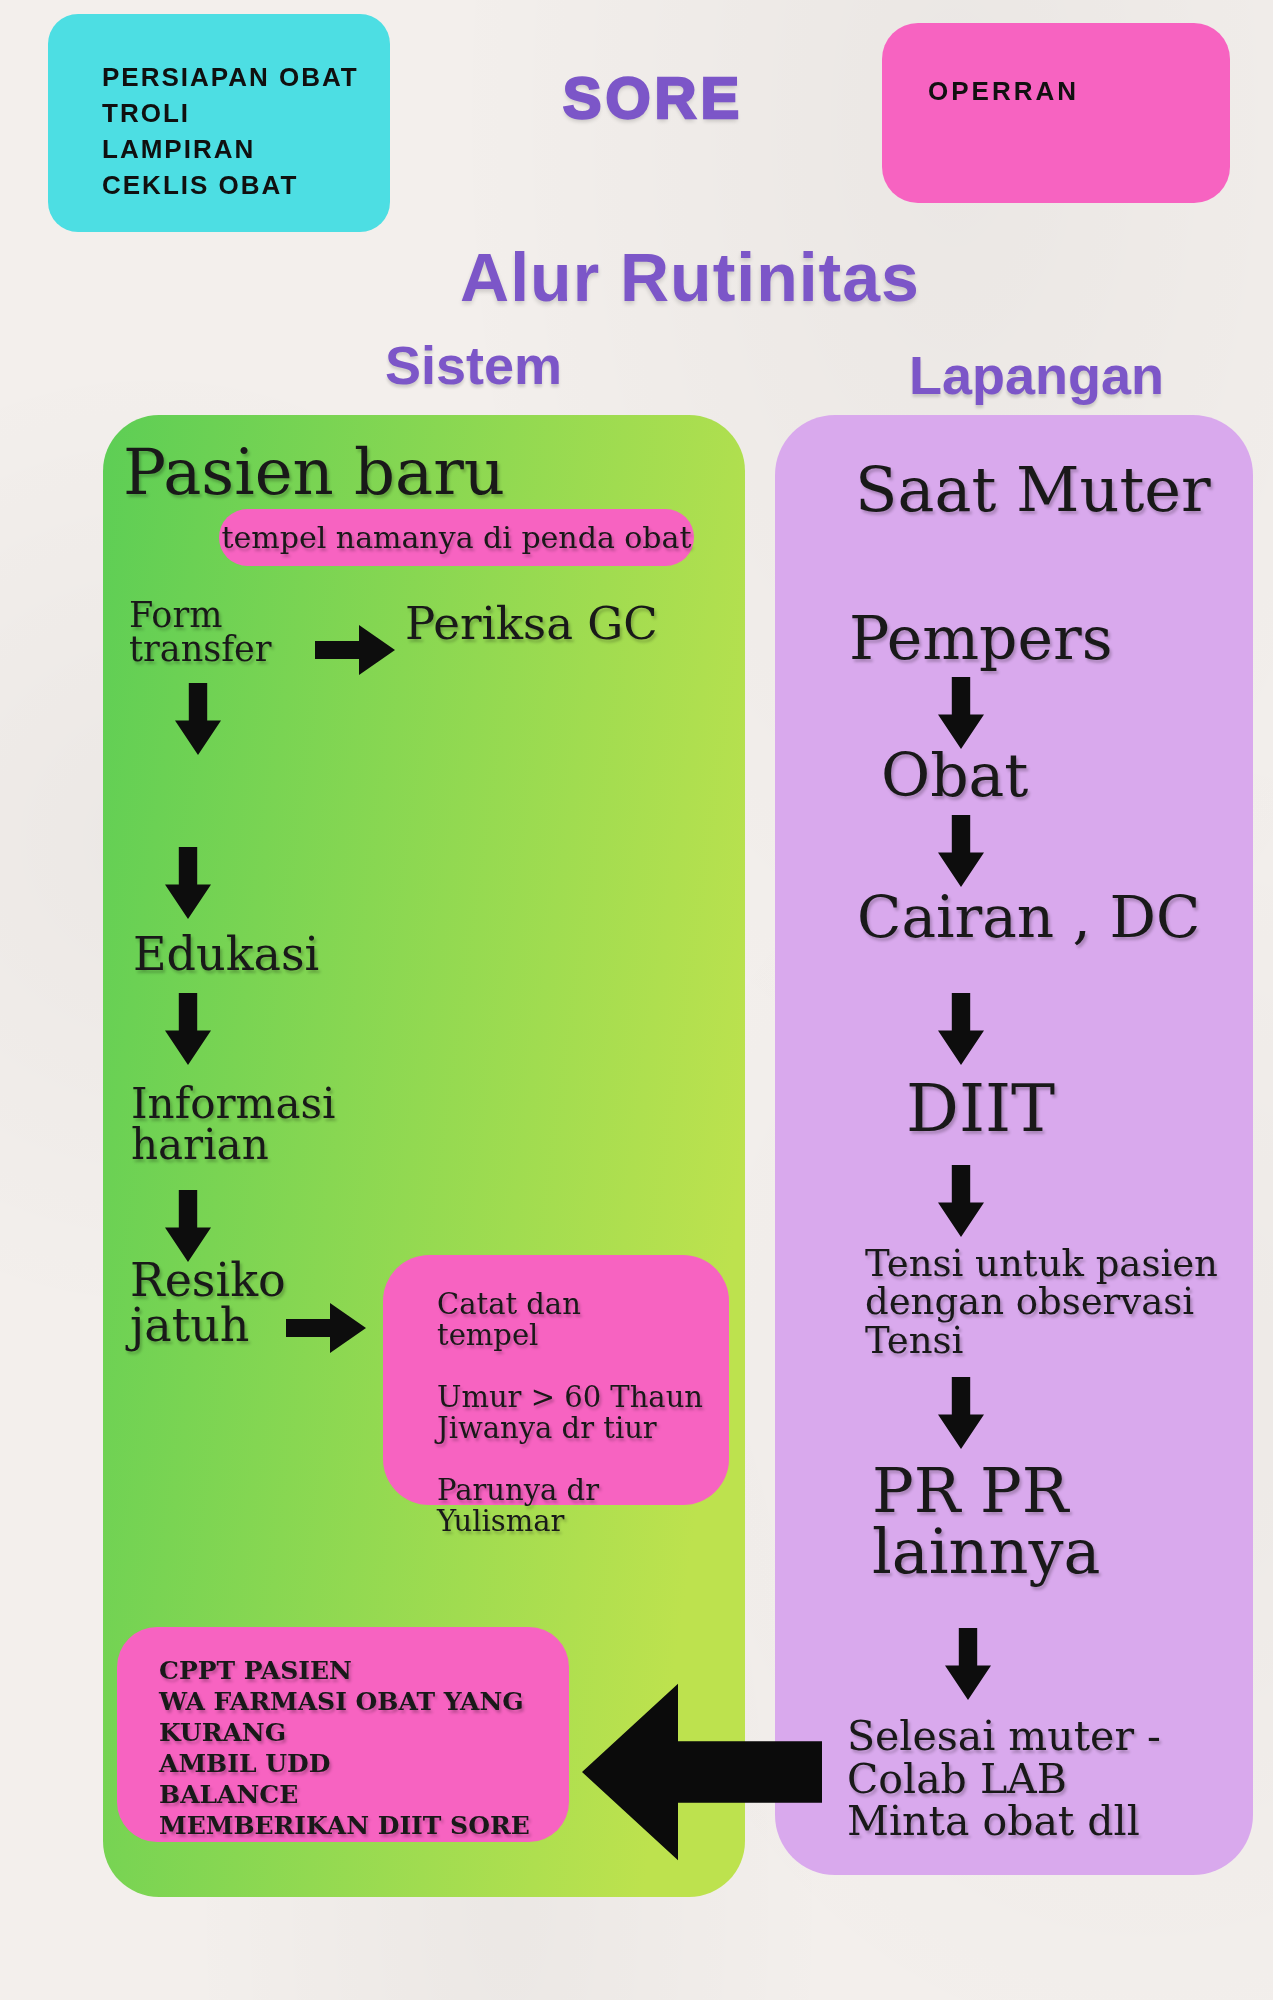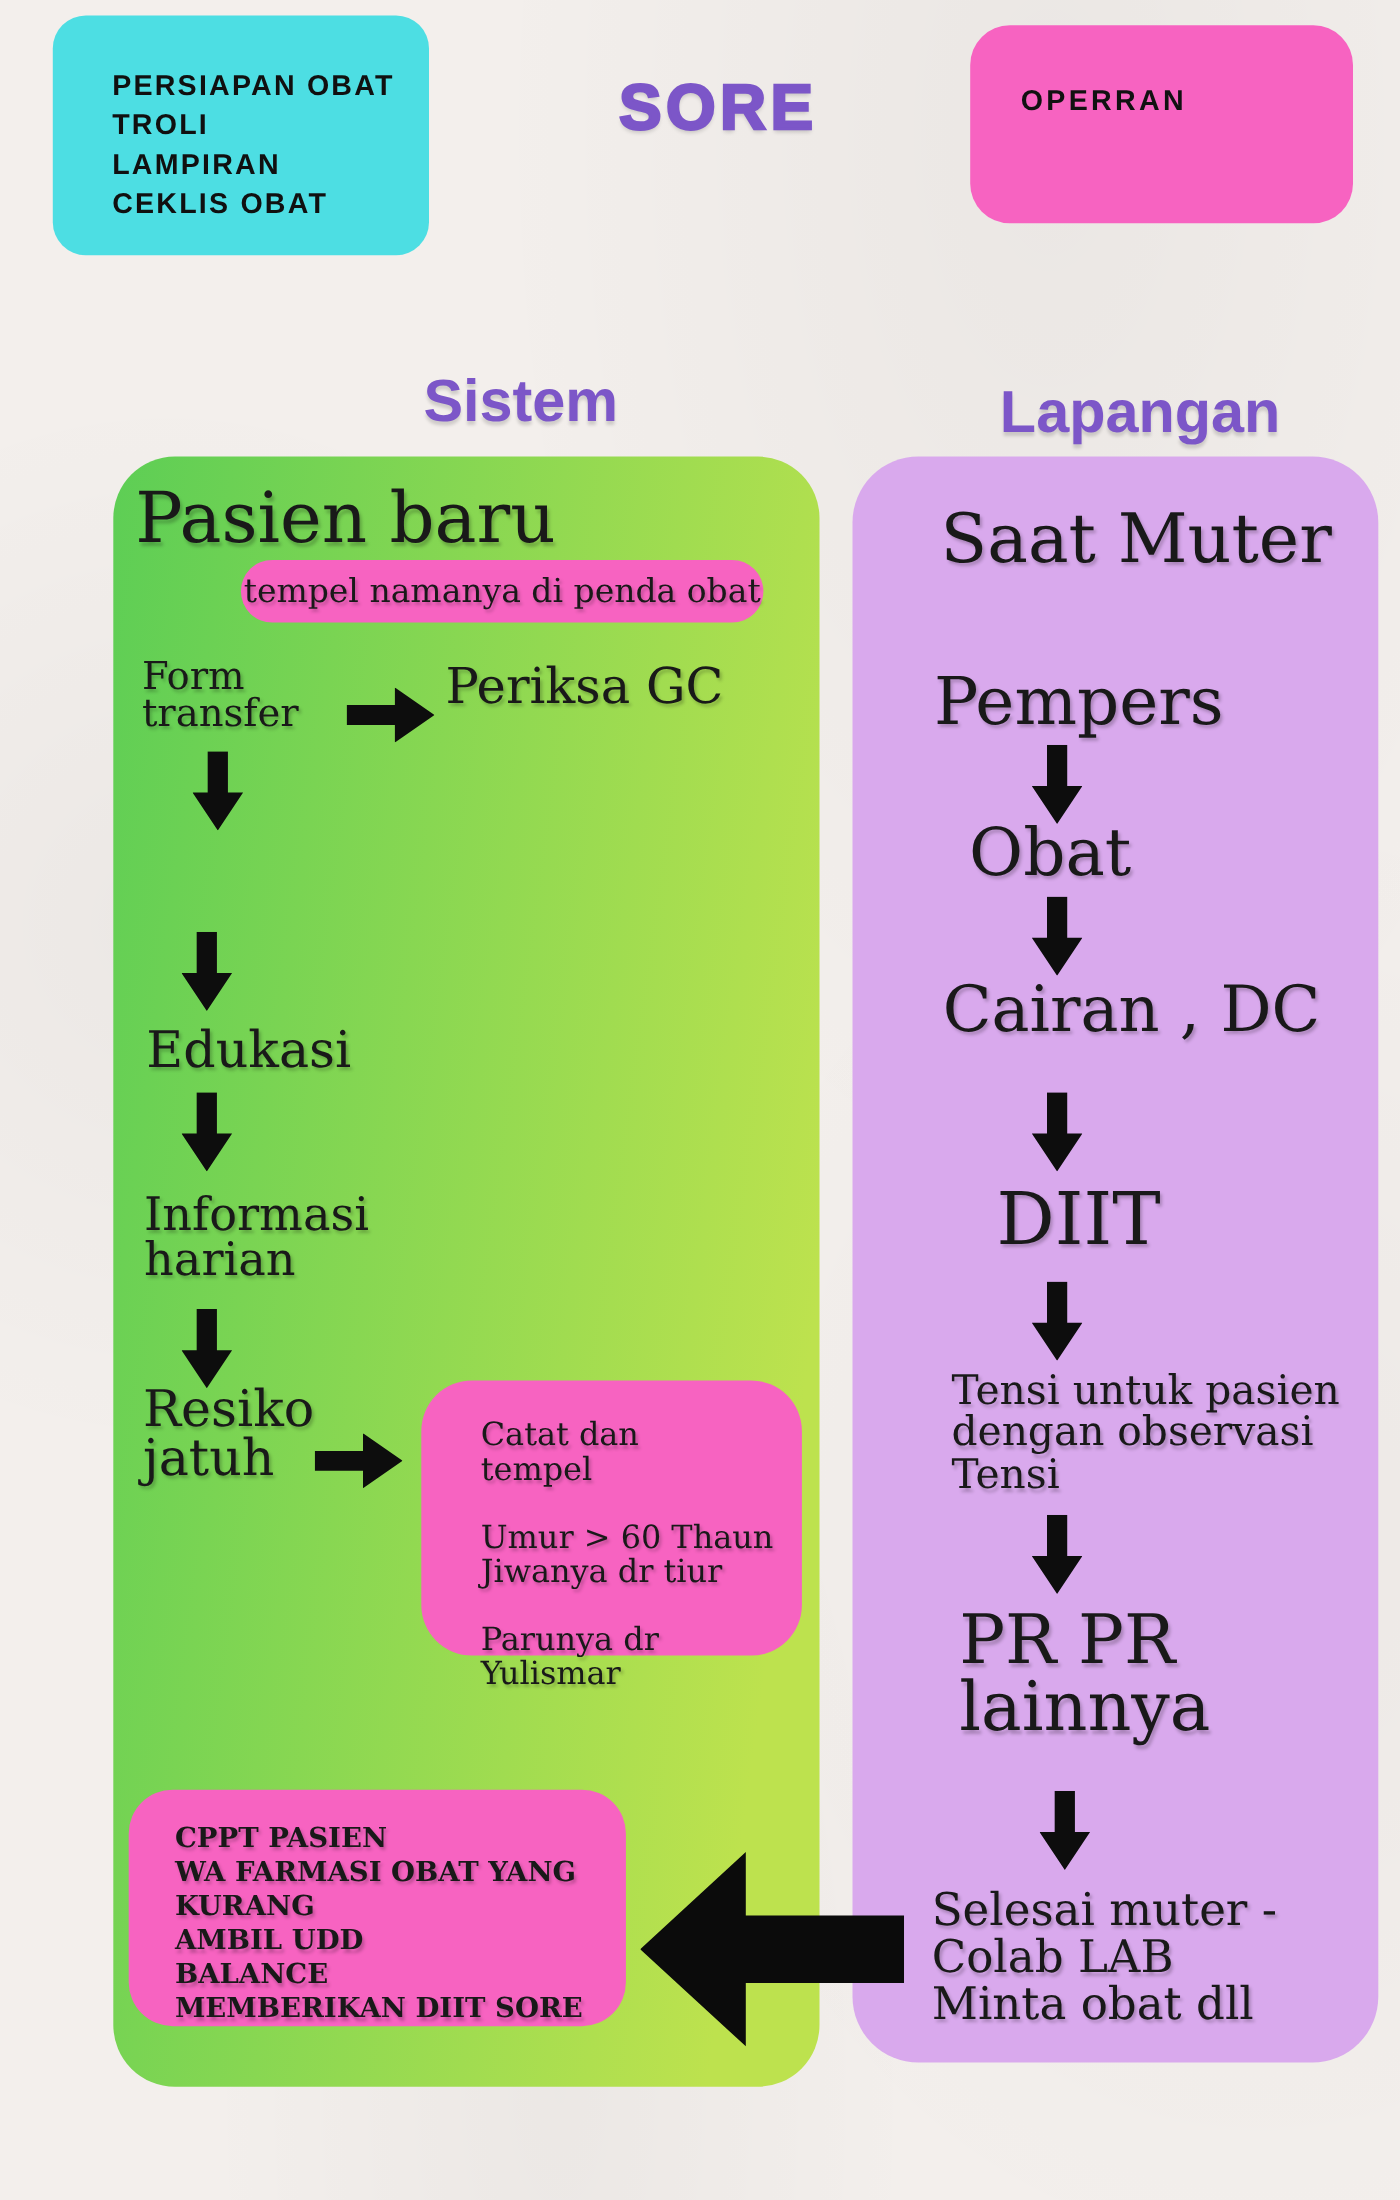--- a/index.html
+++ b/index.html
@@ -98,20 +98,21 @@
 TROLI
 LAMPIRAN
 CEKLIS OBAT</div>
 
   <div class="abs sore">SORE</div>
 
   <div class="abs operran-box">
     <div class="operran-line1">OPERRAN</div>
   </div>
 
+  <div class="abs main-title">Alur Rutinitas</div>
 
   <div class="abs col-head sistem">Sistem</div>
   <div class="abs col-head lapangan">Lapangan</div>
 
   <div class="abs green-col">
 
     <div class="abs ser" style="left:20px;top:20px;font-size:64px;">Pasien baru</div>
 
     <div class="abs ser pill">tempel namanya di penda obat</div>
 

